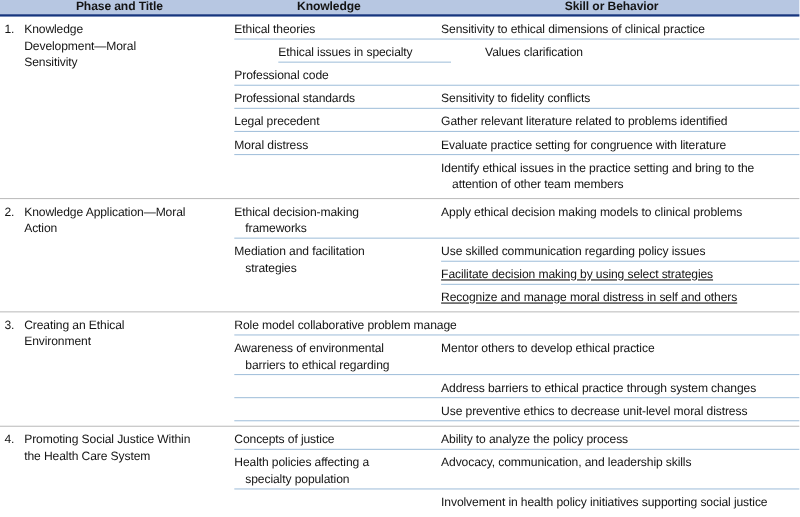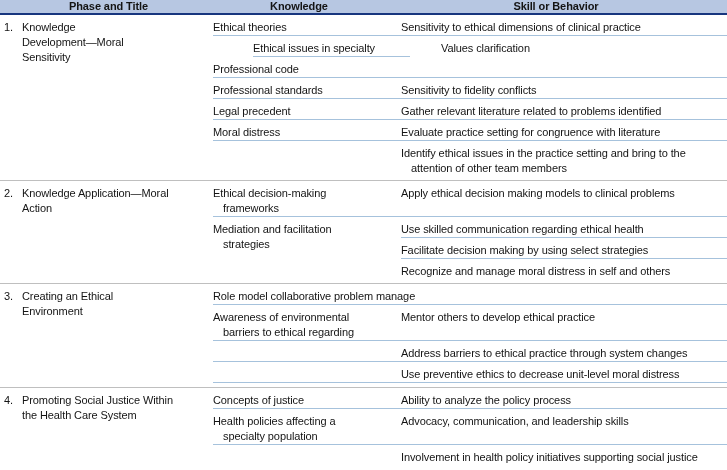--- a/index.html
+++ b/index.html
@@ -70,21 +70,21 @@
     margin-left:40px;
   }
   .skills{flex:1;display:flex;flex-direction:column;}
   .s{
     padding:5px 2px 0 10px;
     text-indent:-10px;
     line-height:15px;
     white-space:pre-line;
     min-height:20px;
   }
-  .s + .s{border-top:1px solid var(--row-rule);}
+  .s + .s{border-top:1px solid var(--row-rule);text-decoration:underline;}
 </style>
 </head>
 <body>
 
 <div class="table">
   <div class="thead">
     <div class="th th1">Phase and Title</div>
     <div class="th th2">Knowledge</div>
     <div class="th th3">Skill or Behavior</div>
   </div>
@@ -153,21 +153,21 @@
             <div class="k">Ethical decision-making
 frameworks</div>
             <div class="skills">
               <div class="s">Apply ethical decision making models to clinical problems</div>
             </div>
           </div>
           <div class="group b-none">
             <div class="k">Mediation and facilitation
 strategies</div>
             <div class="skills">
-              <div class="s">Use skilled communication regarding ethical health</div>
+              <div class="s">Use skilled communication regarding policy issues</div>
               <div class="s">Facilitate decision making by using select strategies</div>
               <div class="s">Recognize and manage moral distress in self and others</div>
             </div>
           </div>
         </div>
       </div>
       <div class="phase">
         <div class="col-phase">
           <div class="num">3.</div>
           <div class="ptitle">Creating an Ethical

